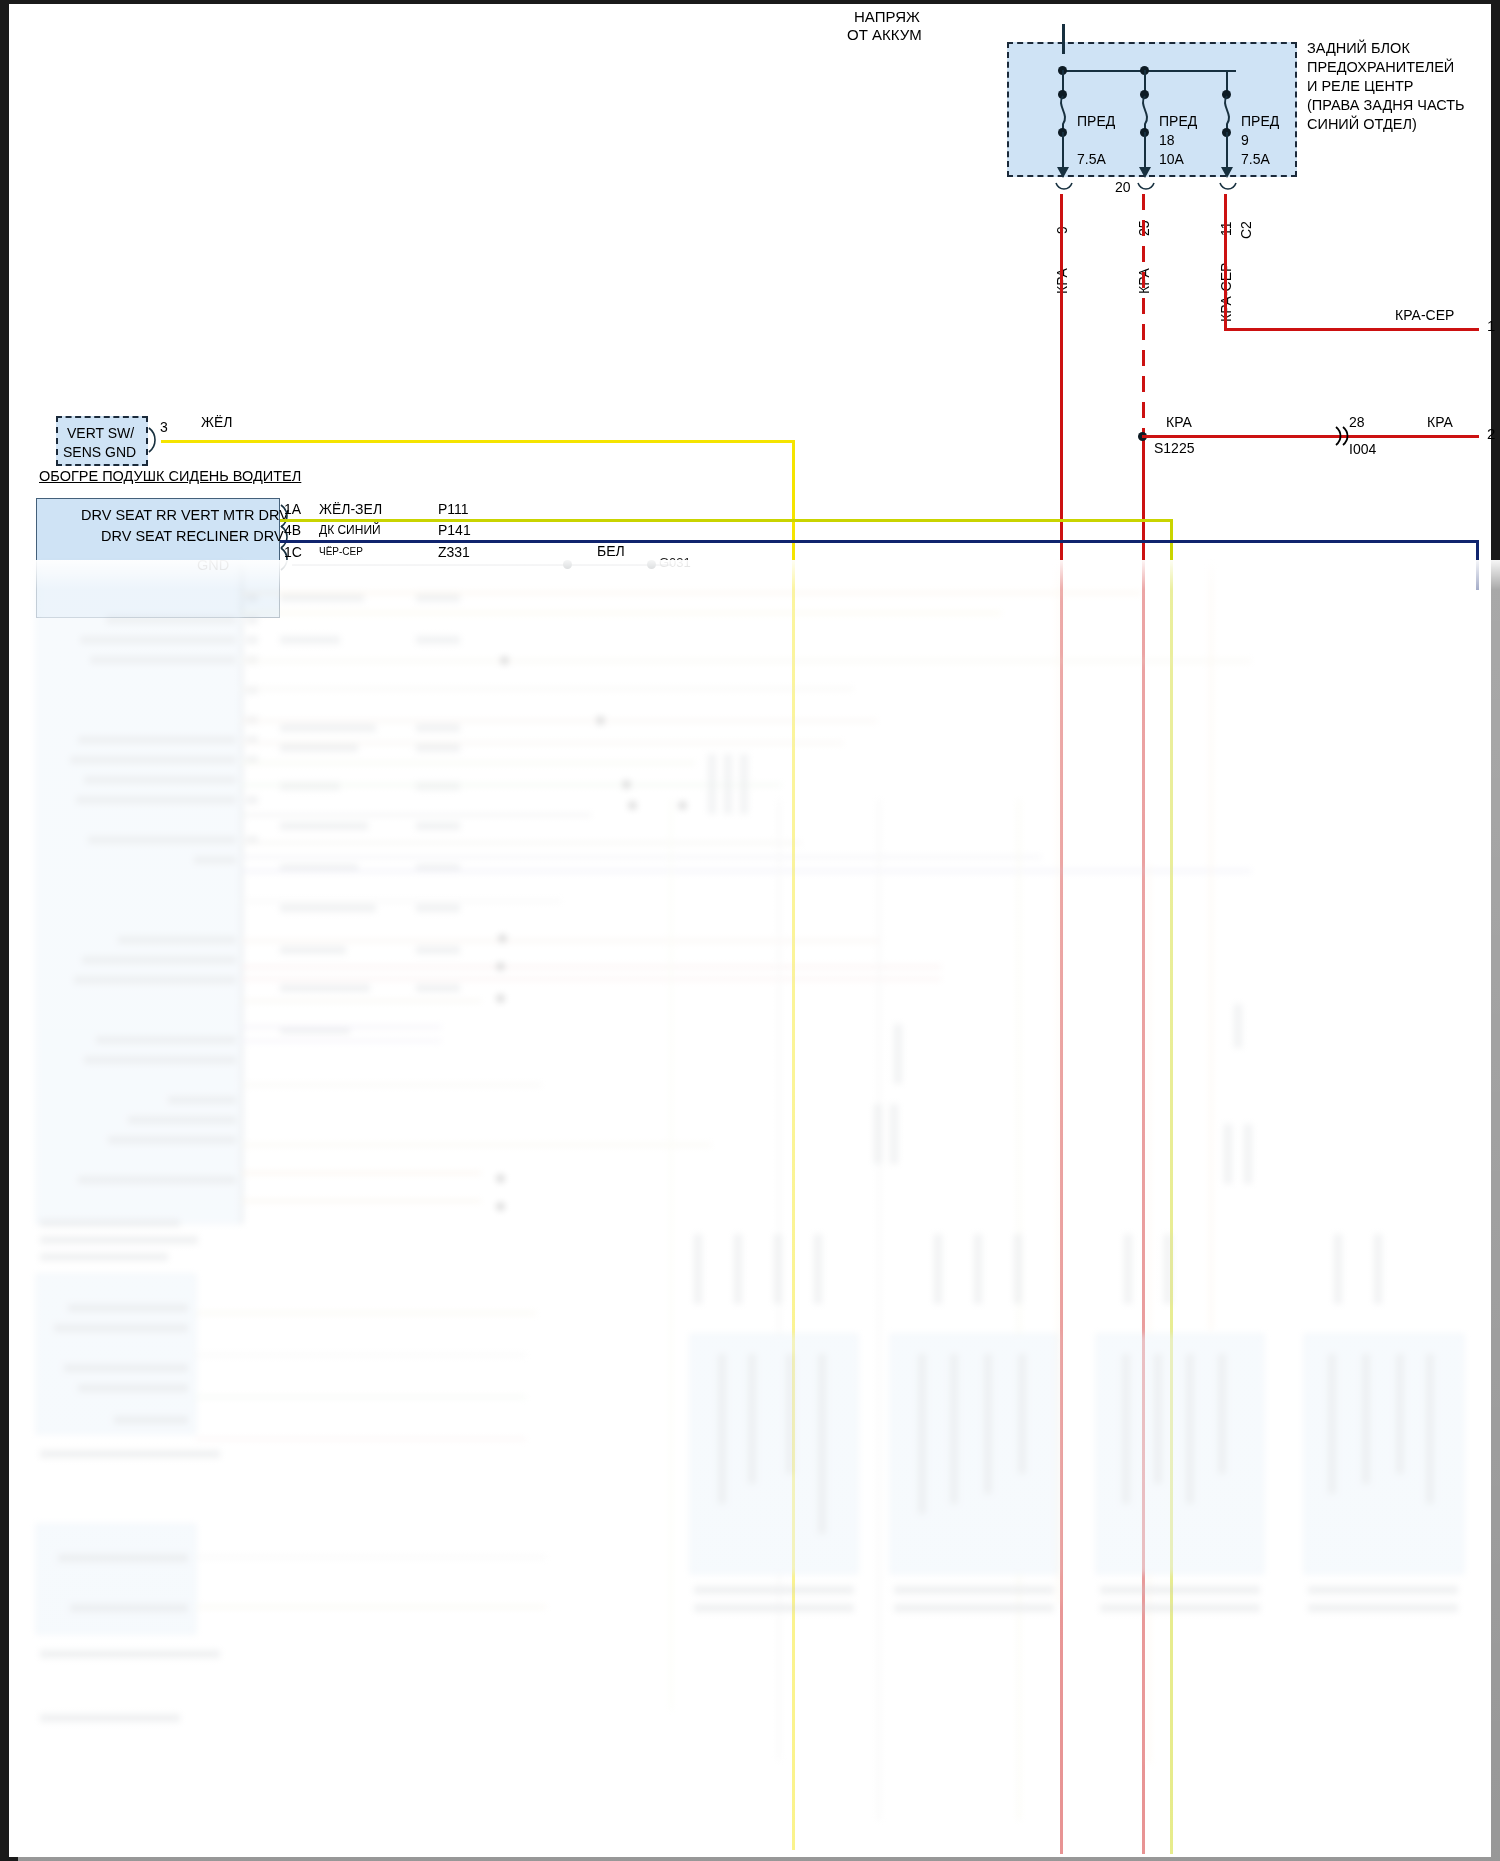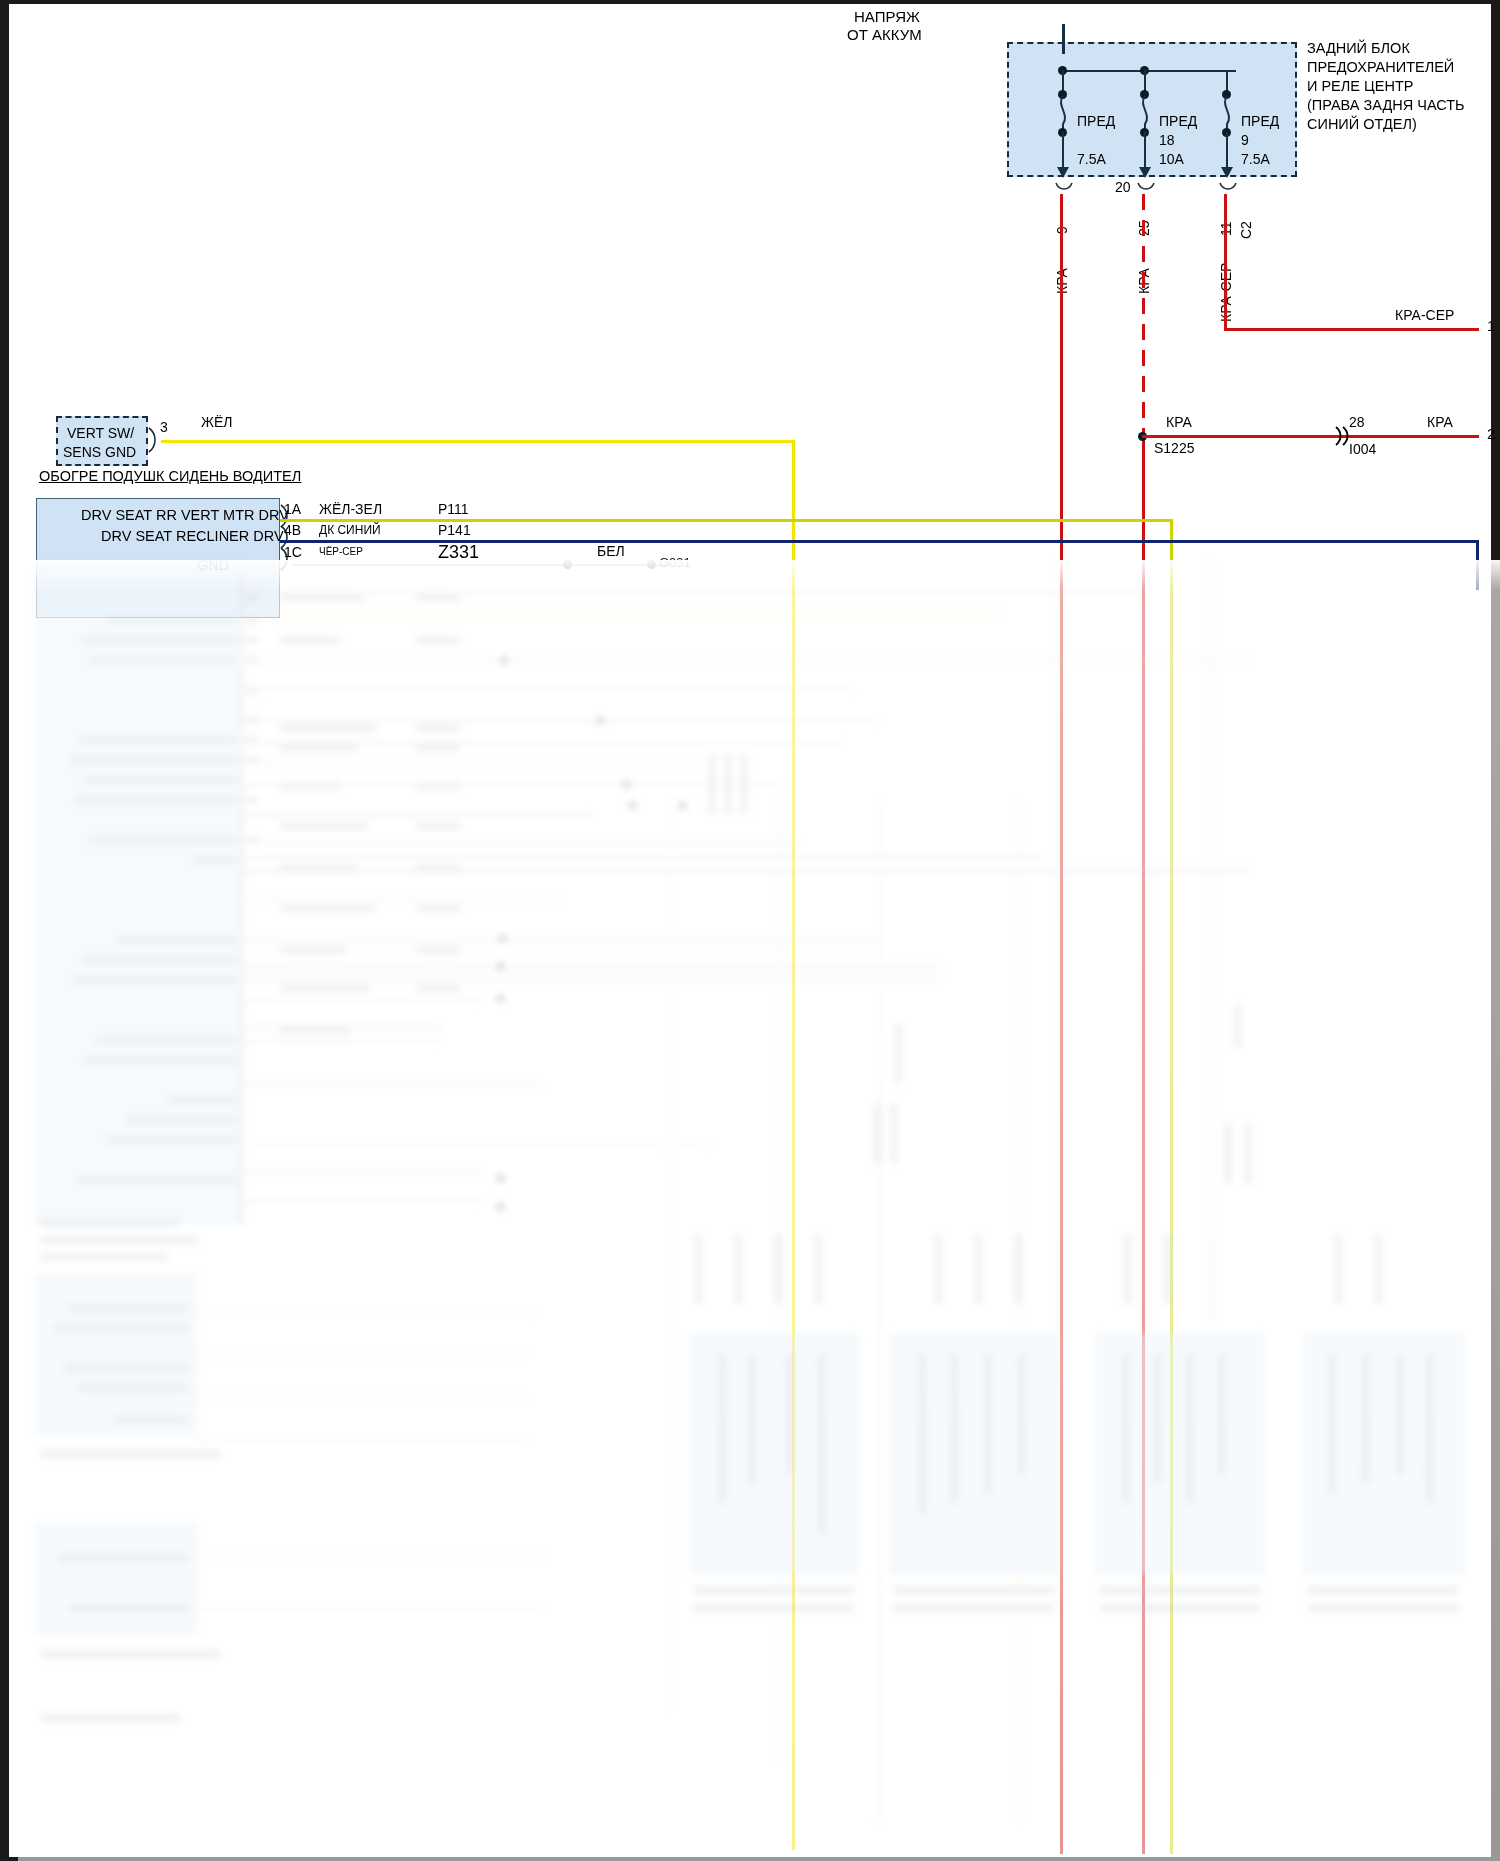--- a/index.html
+++ b/index.html
@@ -240,21 +240,21 @@
     <div class="wire v3 c-dbl" style="left:1467px;top:536px;height:50px;"></div>
 
     <div class="txt" style="left:188px;top:546px;font-size:14.5px;margin-top:7px;">GND</div>
     <div class="brk" style="left:271px;top:543px;">
       <svg width="12" height="24" viewBox="0 0 12 24">
           <path d="M1 1 C 9 7, 9 17, 1 23" stroke="#17303f" stroke-width="1.6" fill="none"></path>
         </svg>
     </div>
     <div class="txt" style="left:275px;top:540px;font-size:14px;">1C</div>
     <div class="txt" style="left:310px;top:540px;font-size:10px;">ЧЁР-СЕР</div>
-    <div class="txt" style="left:429px;top:540px;font-size:18px;">Z331</div>
+    <div class="txt" style="left:429px;top:540px;font-size:14px;">Z331</div>
 
     <div class="wire h c-gry" style="left:283px;top:560px;width:380px;"></div>
     <div class="dot" style="left:554px;top:556px;"></div>
     <div class="dot" style="left:638px;top:556px;"></div>
     <div class="txt" style="left:588px;top:539px;font-size:14px;">БЕЛ</div>
     <div class="txt" style="left:650px;top:551px;font-size:13px;color:#222;">G031</div>
 
     <div id="blurlayer">
 
       <div class="bpanel" style="left:18px;top:0px;width:205px;height:660px;"></div>

